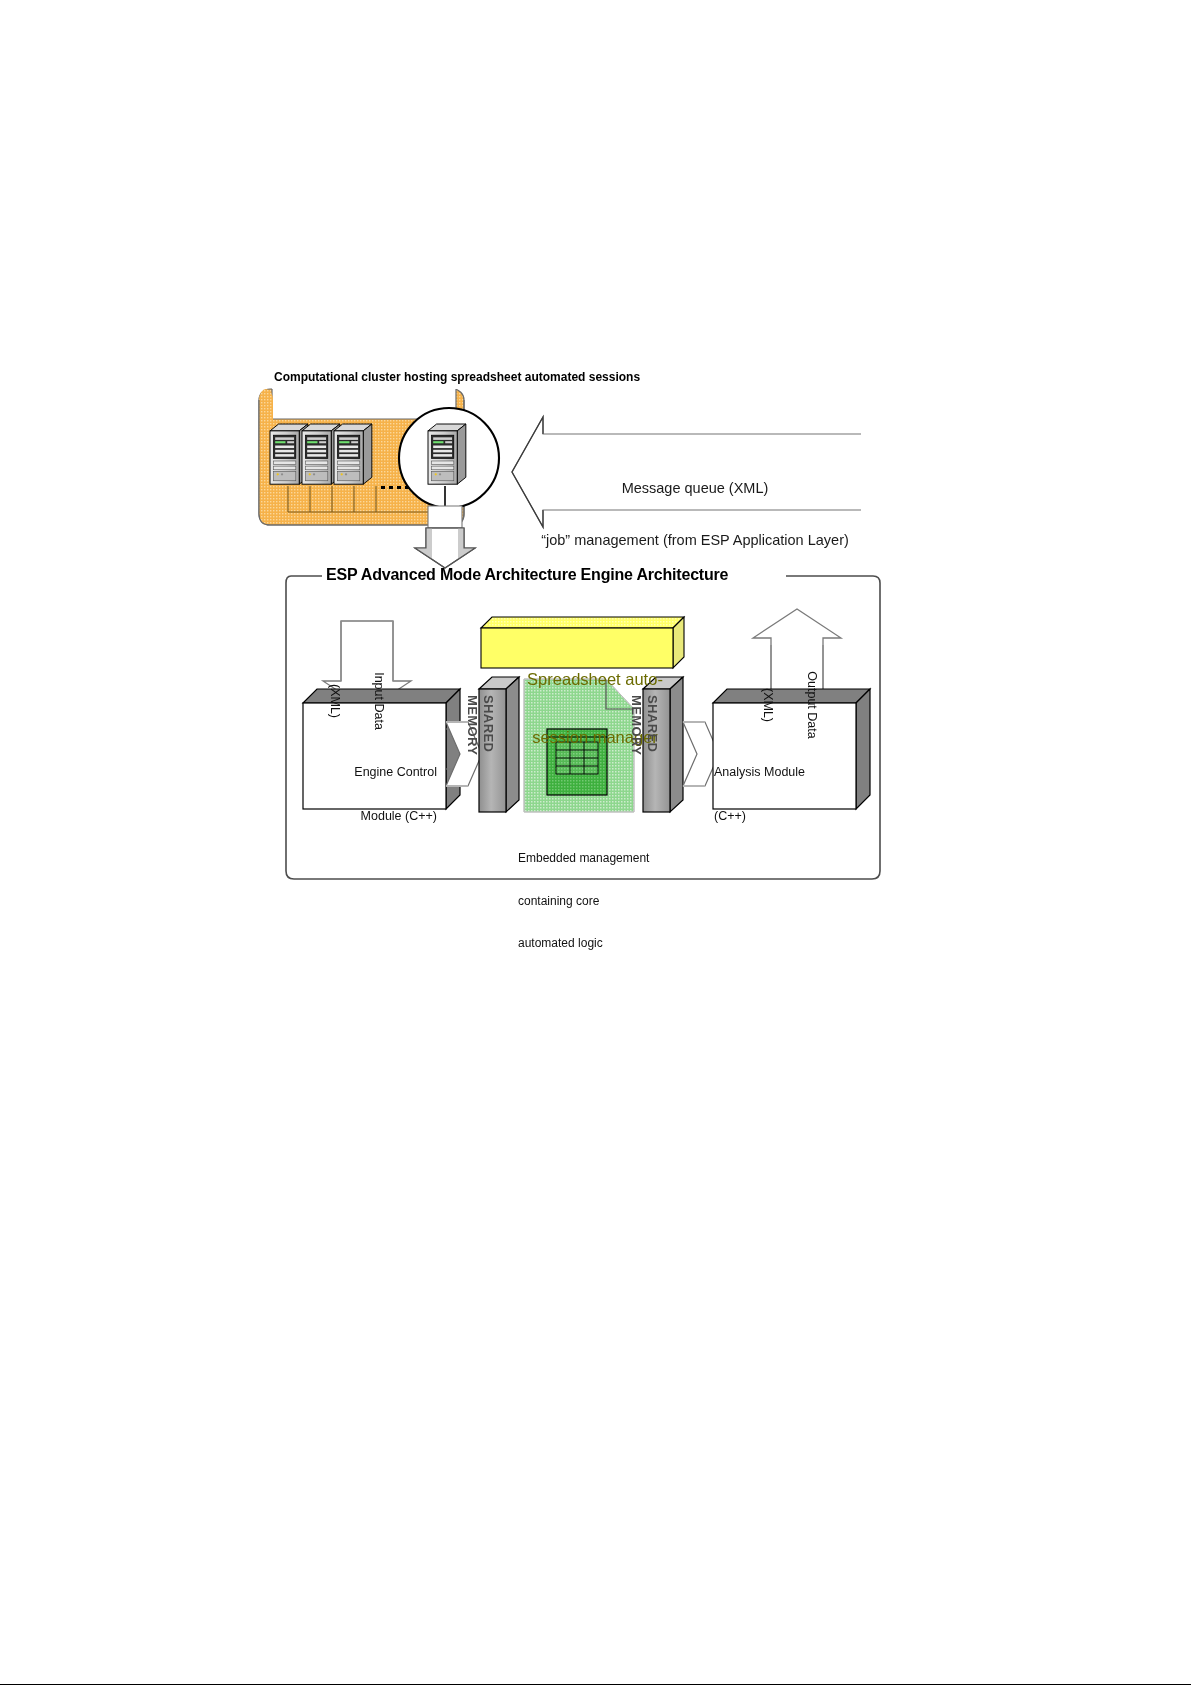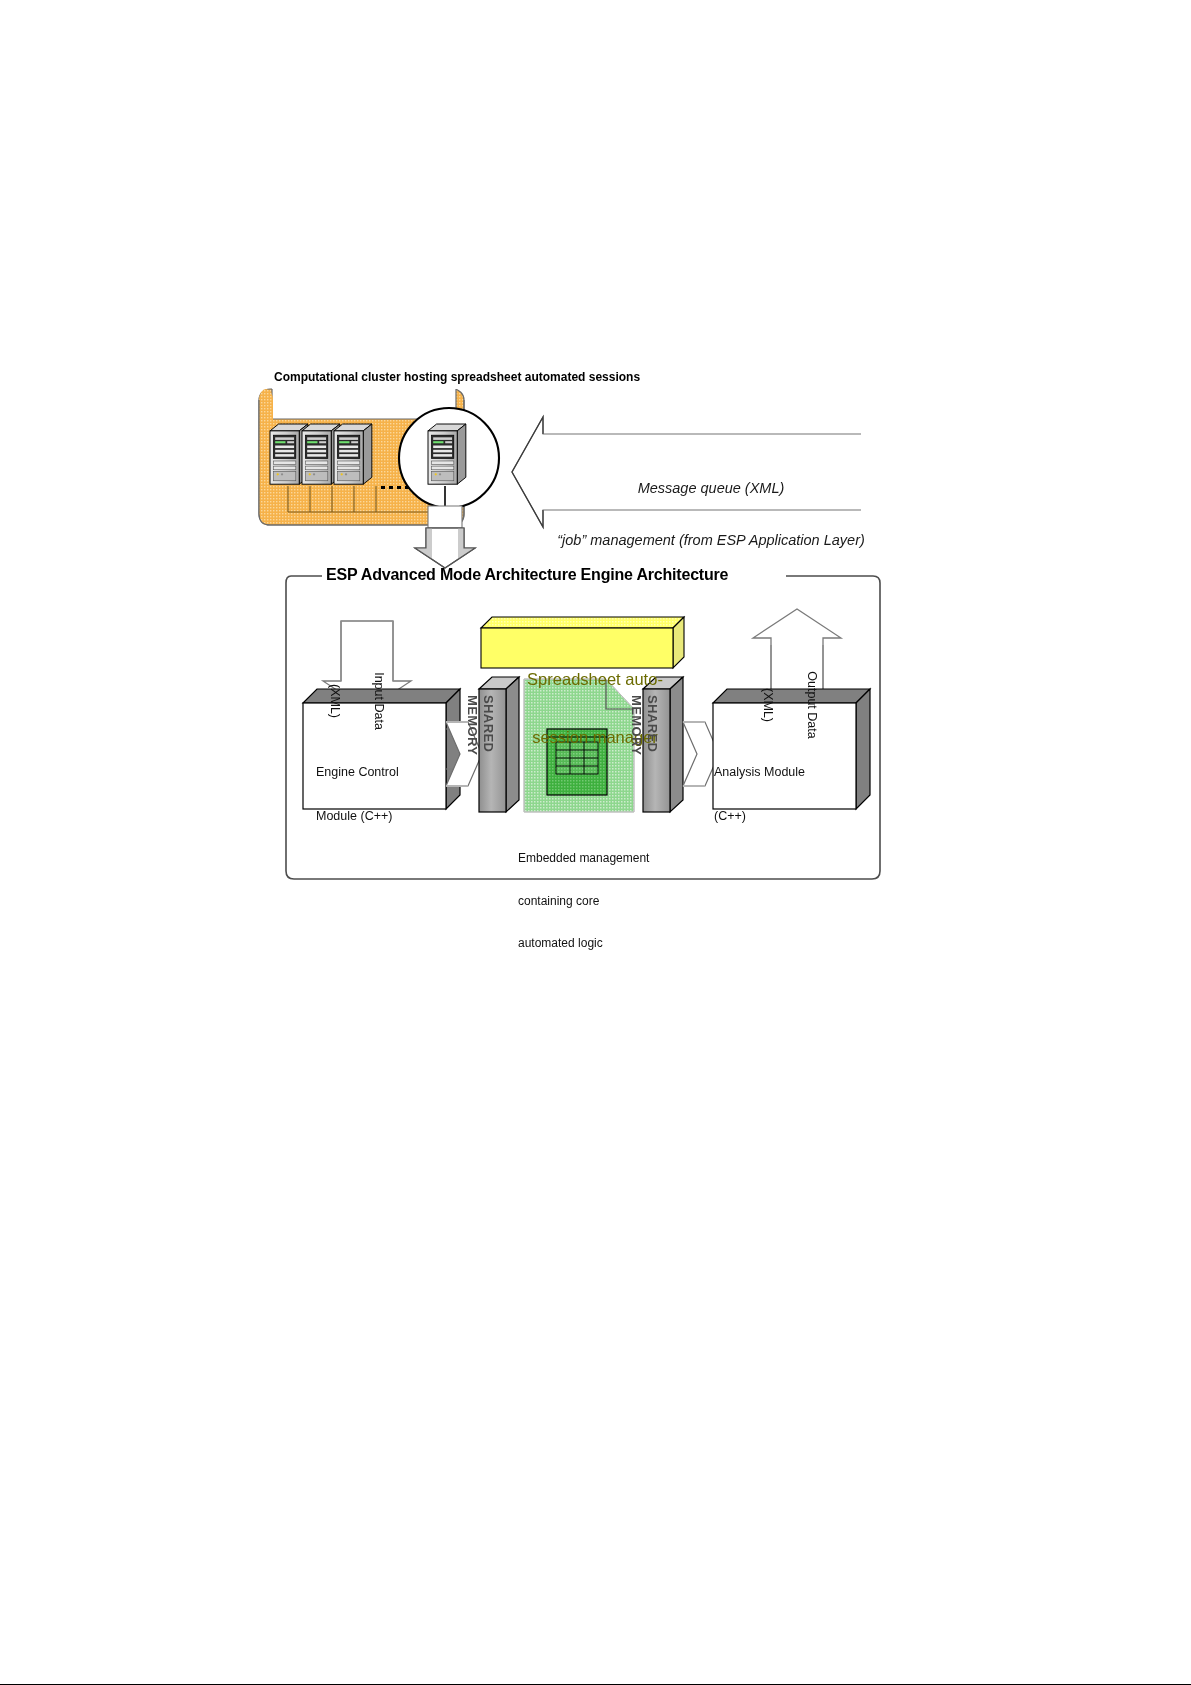--- a/index.html
+++ b/index.html
@@ -43,41 +43,40 @@
   }
   .cluster-caption {
     left: 274px;
     top: 370px;
     width: 200px;
     font-size: 12px;
     font-weight: bold;
     color: #000;
   }
   .msg-queue-text {
-    left: 556px;
+    left: 540px;
     top: 446px;
     width: 310px;
     text-align: center;
     font-size: 14.5px;
     color: #1a1a1a;
-    font-style: italic;
   }
   .frame-title {
     left: 326px;
     top: 566px;
     font-size: 16px;
     font-weight: bold;
     letter-spacing: -0.2px;
     color: #000;
   }
   .ecm-label {
-    left: 316px;
+    left: 305px;
     top: 735px;
     width: 132px;
-    text-align: left;
+    text-align: right;
     font-size: 12.5px;
     color: #111;
   }
   .am-label {
     left: 714px;
     top: 735px;
     width: 142px;
     text-align: left;
     font-size: 12.5px;
     color: #111;

